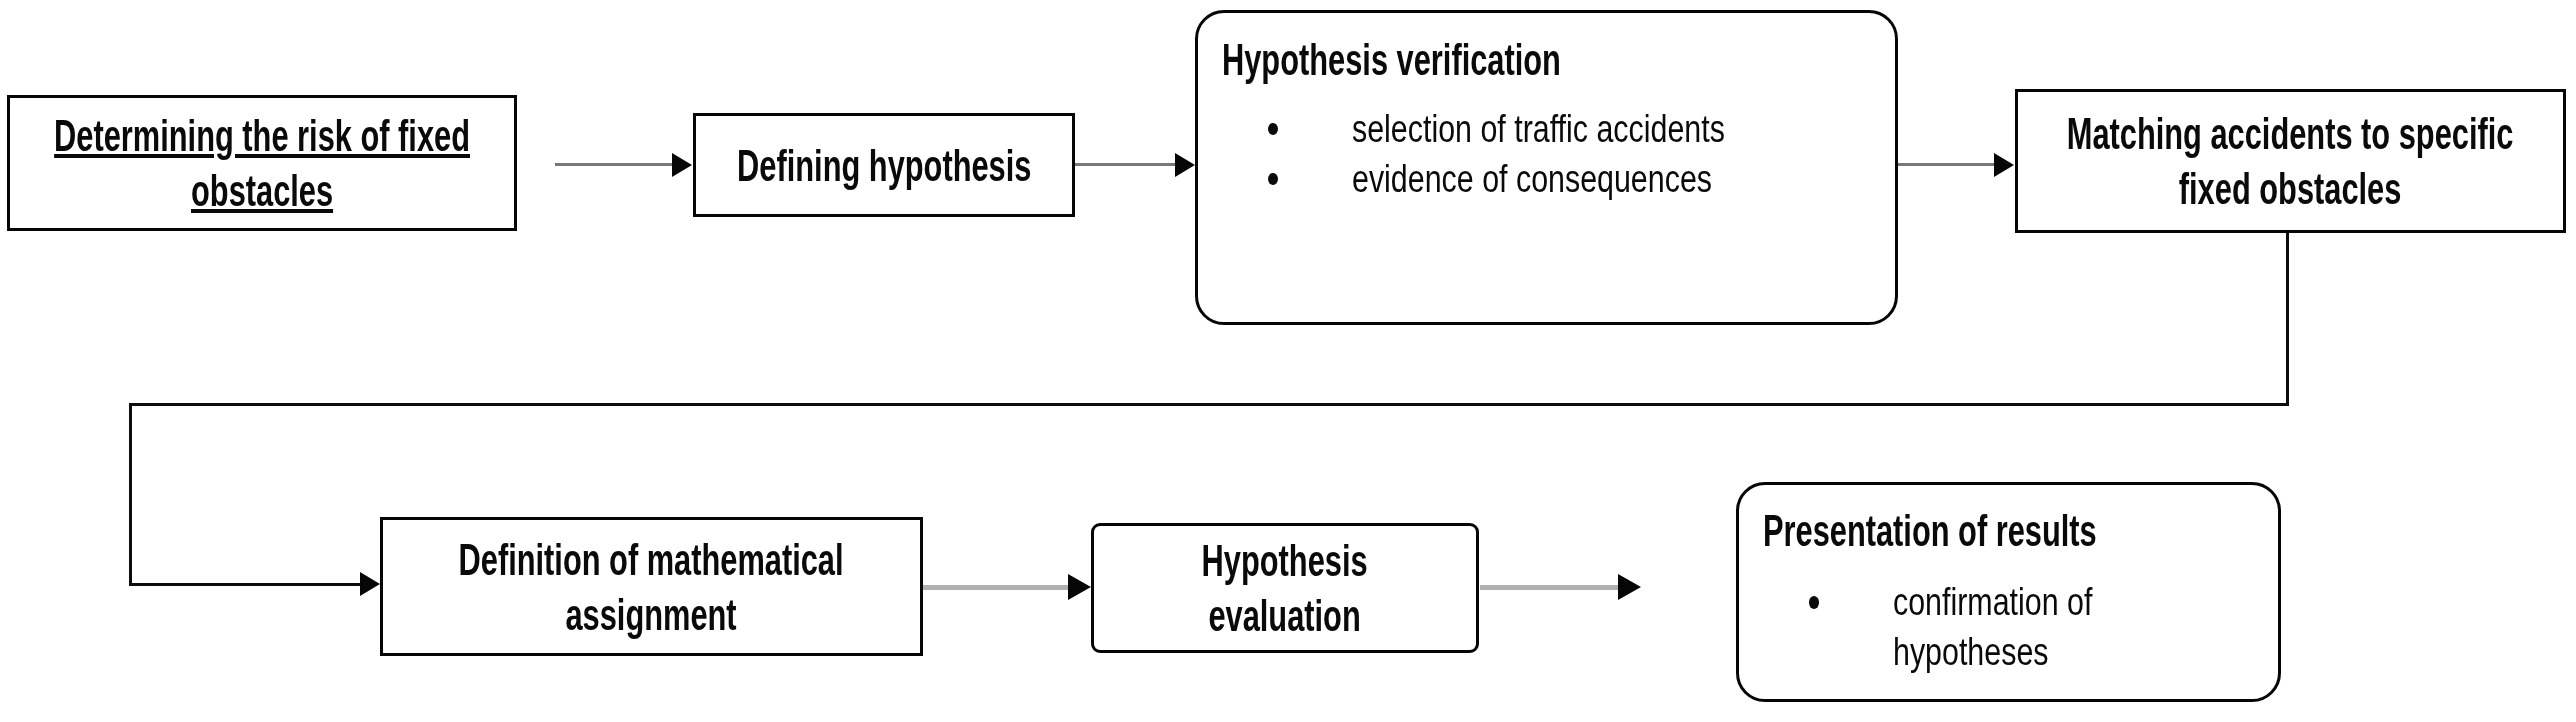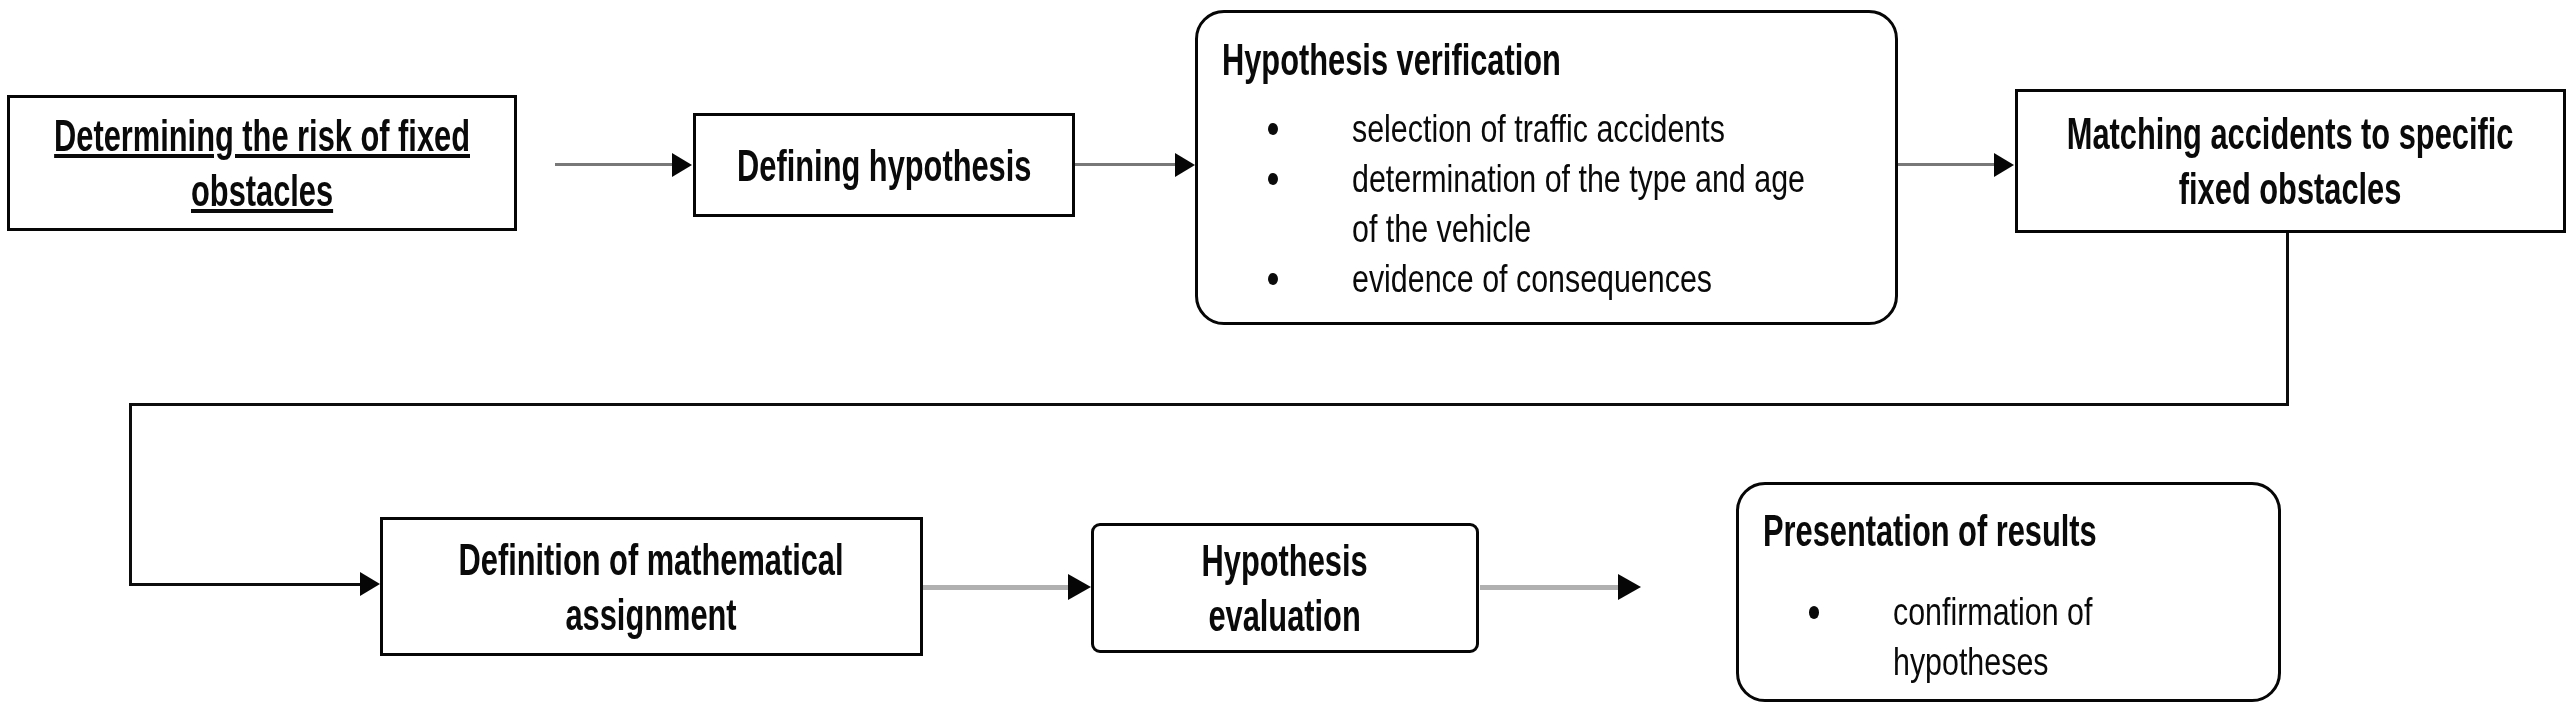--- a/index.html
+++ b/index.html
@@ -48,21 +48,21 @@
     font-size: 44px;
     line-height: 57px;
     white-space: pre;
     transform: scaleX(0.70);
     transform-origin: left center;
   }
   .bullet-list {
     margin-top: 16px;
   }
   .bullet-list.more-gap {
-    margin-top: 28px;
+    margin-top: 18px;
   }
   .bullet-row {
     position: relative;
     padding-left: 130px;
   }
   .bullet-dot {
     position: absolute;
     left: 46px;
     top: 19px;
     width: 10.3px;
@@ -124,25 +124,20 @@
 
   <div class="node listbox" style="left:1195px; top:10.3px; width:703px; height:315px;">
     <span class="box-title">Hypothesis verification</span>
     <div class="bullet-list">
       <div class="bullet-row">
         <span class="bullet-dot"></span>
         <span class="bullet-text">selection of traffic accidents</span>
       </div>
       <div class="bullet-row">
         <span class="bullet-dot"></span>
-        <span class="bullet-text">determination of the type and age
-of the vehicle</span>
-      </div>
-      <div class="bullet-row">
-        <span class="bullet-dot"></span>
         <span class="bullet-text">evidence of consequences</span>
       </div>
     </div>
   </div>
 
   <div class="node centered" style="left:2015px; top:89px; width:551px; height:144px;">
     <span class="lbl">Matching accidents to specific
 fixed obstacles</span>
   </div>
 

